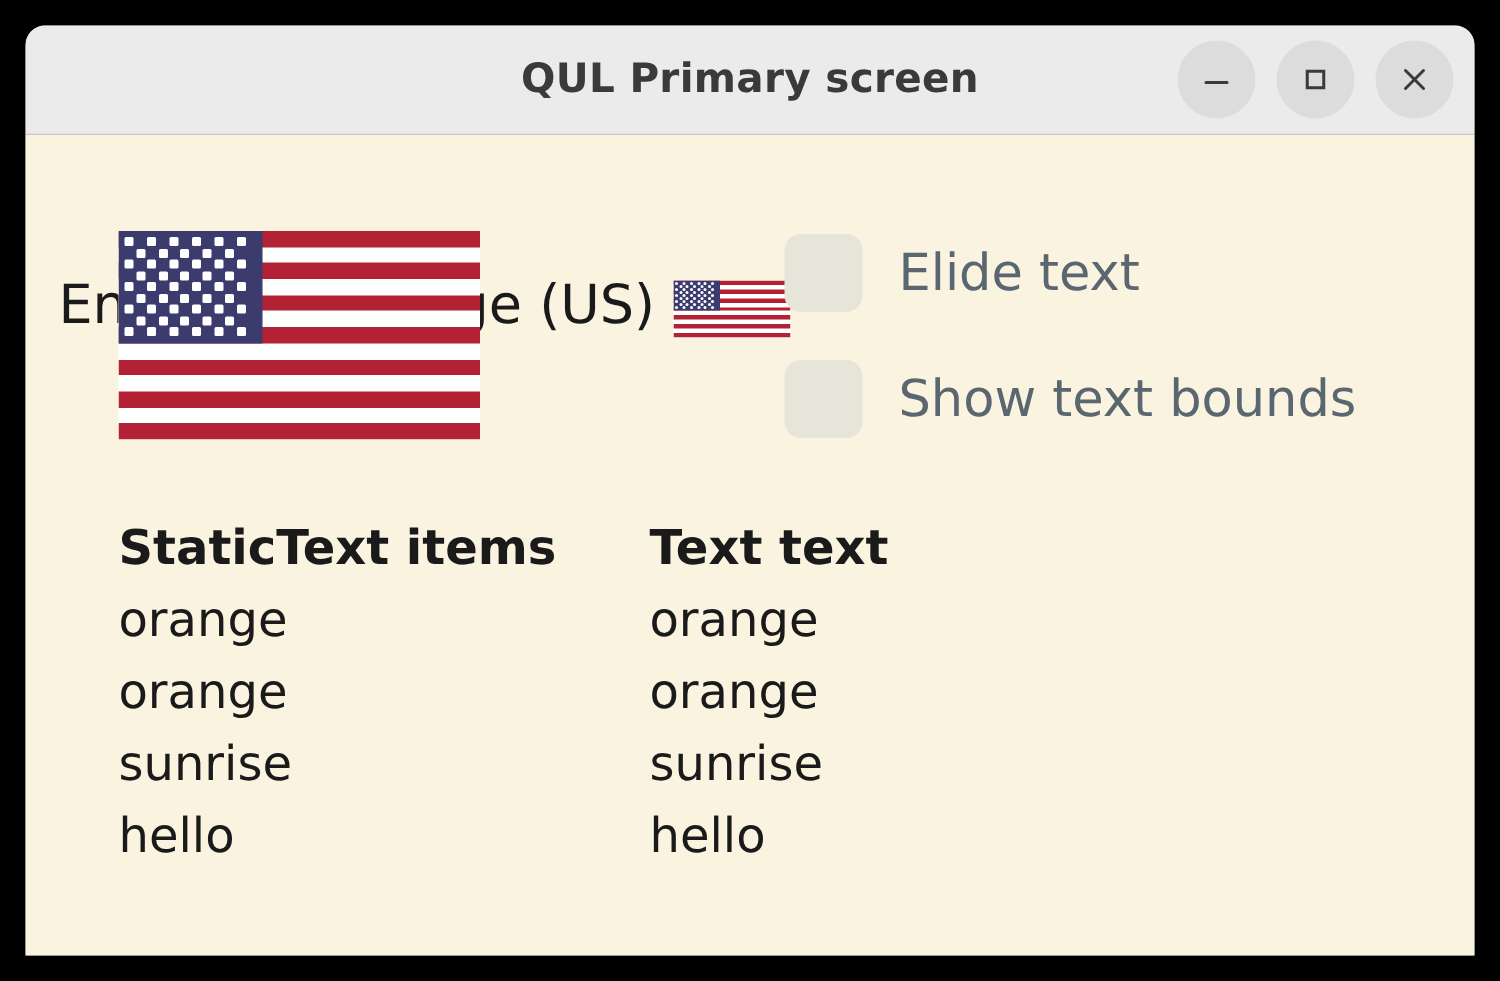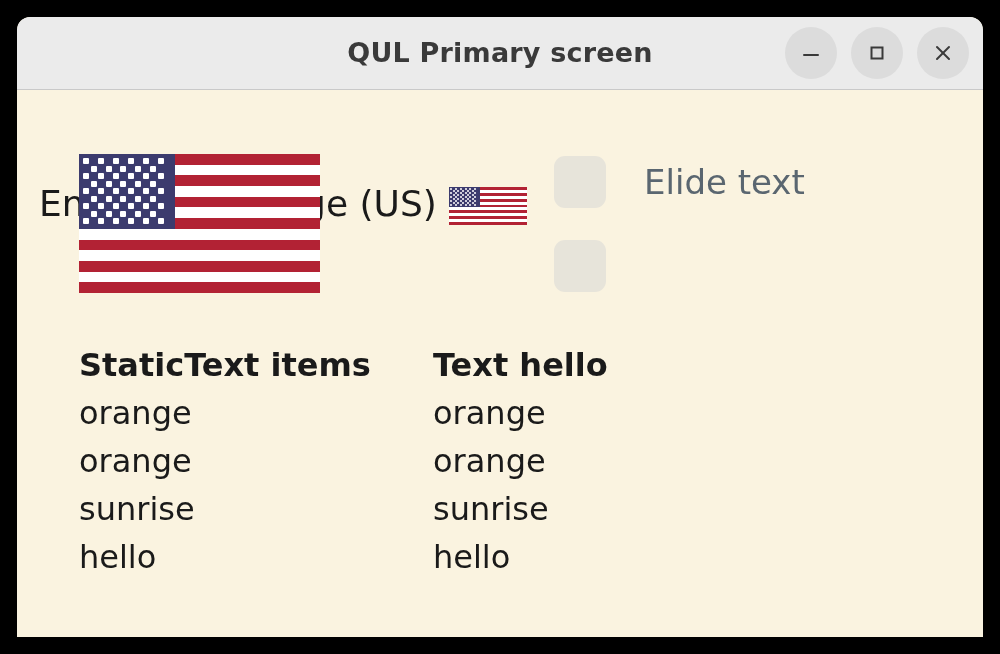--- a/index.html
+++ b/index.html
@@ -112,25 +112,24 @@
 
   
   #options {
     position: absolute;
     left: 506px;
     top: 66px;
   }
   .checkbox-row {
     display: flex;
     align-items: center;
-    gap: 38px;
+    gap: 24px;
     height: 52px;
     margin-bottom: 32px;
     cursor: pointer;
-    margin-left: 31px;
   }
   .checkbox-box {
     width: 52px;
     height: 52px;
     border-radius: 11px;
     background: #E7E4DA;
     flex: 0 0 auto;
   }
   .checkbox-label {
     font-size: 34px;
@@ -333,33 +332,34 @@
         </div>
       </div>
 
     <div id="options">
       <div class="checkbox-row">
         <div class="checkbox-box"></div>
         <div class="checkbox-label">Elide text</div>
       </div>
       <div class="checkbox-row">
         <div class="checkbox-box"></div>
+        <div class="checkbox-label">Show text bounds</div>
       </div>
     </div>
 
     <div id="columns">
       <div class="text-column">
         <div class="col-heading">StaticText items</div>
         <div class="col-item">orange</div>
         <div class="col-item">orange</div>
         <div class="col-item">sunrise</div>
         <div class="col-item">hello</div>
       </div>
       <div class="text-column">
-        <div class="col-heading">Text hello</div>
+        <div class="col-heading">Text text</div>
         <div class="col-item">orange</div>
         <div class="col-item">orange</div>
         <div class="col-item">sunrise</div>
         <div class="col-item">hello</div>
       </div>
     </div>
 
   </div>
 </div>
 

